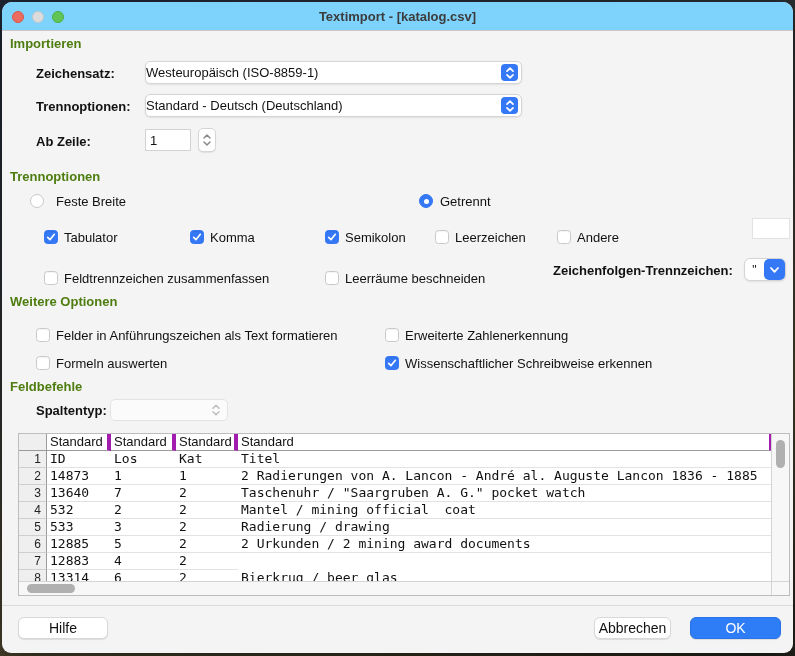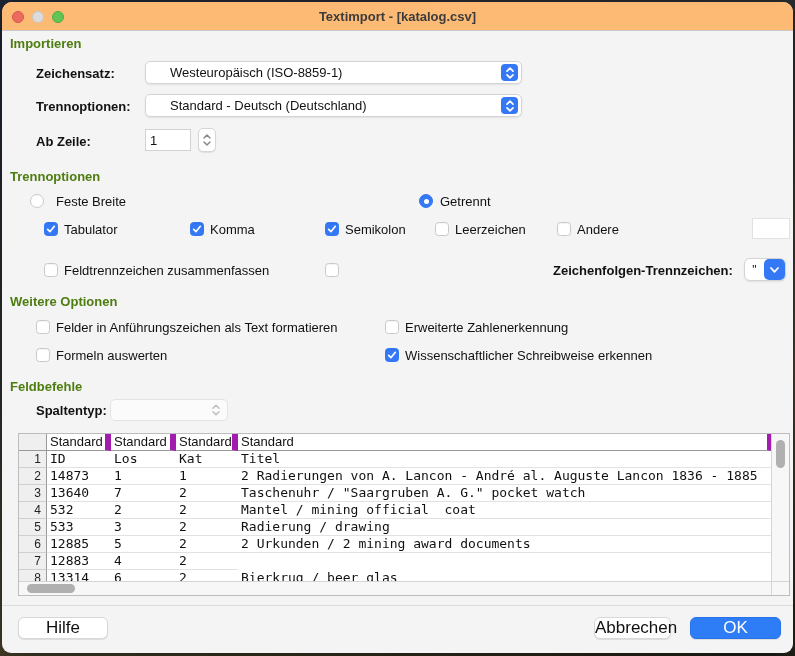--- a/index.html
+++ b/index.html
@@ -9,46 +9,46 @@
     background:linear-gradient(160deg,#1e2534 0%,#2e3030 40%,#4a432c 70%,#23221a 100%);
     position:relative;
   }
   .win {
     position:absolute; left:2px; top:2px; width:791px; height:651px;
     background:#f5f4f4; border-radius:10px 10px 9px 9px; overflow:hidden;
     box-shadow:0 8px 30px rgba(0,0,0,.5);
   }
   
   .titlebar { position:absolute; left:0; top:0; width:100%; height:29px;
-    background:#fdba74; border-bottom:1px solid #c9c7c7; }
+    background:#7dd3fc; border-bottom:1px solid #c9c7c7; }
   .title { text-align:center; line-height:29px; font-size:13px; font-weight:bold; color:#3c3c3c; }
   .light { position:absolute; top:9px; width:12px; height:12px; border-radius:50%; }
   .light.red   { left:10px; background:#ed6a5e; border:1px solid #d5574b; }
   .light.gray  { left:30px; background:#dcdcdc; border:1px solid #c6c6c6; }
   .light.green { left:50px; background:#61c555; border:1px solid #4eae44; }
   
   .hdr { position:absolute; font-size:13px; font-weight:bold; color:#4d7c0f; }
   .lbl { position:absolute; font-size:13px; color:#111; white-space:nowrap;font-weight:bold; }
   
   .popup { position:absolute; background:#fff; border:1px solid #d4d4d4; border-radius:5px;
     box-shadow:0 1px 2px rgba(0,0,0,.08); display:flex; align-items:center; }
-  .popup .val { flex:1; font-size:13px; color:#111; padding-left:24px; white-space:nowrap; overflow:hidden; }
+  .popup .val { flex:1; font-size:13px; color:#111; padding-left:0; white-space:nowrap; overflow:hidden; }
   .stepbtn { width:17px; height:17px; margin-right:3px; border-radius:4px; background:#3478f6;
     display:flex; align-items:center; justify-content:center; flex:none; }
   .popup.disabled { background:#fbfbfb; border-color:#e3e3e3; box-shadow:none; }
   .popup.disabled .stepbtn { background:transparent; }
   
   .spin { position:absolute; width:18px; height:24px; background:#fff; border:1px solid #d6d6d6;
     border-radius:5px; box-shadow:0 1px 1px rgba(0,0,0,.08);
     display:flex; align-items:center; justify-content:center; }
   
   .tinput { position:absolute; background:#fff; border:1px solid #d2d2d2; font-size:13px;
     padding:0 4px; color:#111; font-family:"Liberation Sans",sans-serif; }
   
-  .cb { position:absolute; display:flex; align-items:center; gap:6px; height:16px; }
+  .cb { position:absolute; display:flex; align-items:center; gap:6px; height:16px;margin-top:8px; }
   .cb .box { width:14px; height:14px; border-radius:3.5px; background:#fff;
     border:1px solid #c9c9c9; box-shadow:inset 0 1px 1px rgba(0,0,0,.05);
     display:flex; align-items:center; justify-content:center; flex:none; }
   .cb.on .box { background:#3478f6; border-color:#3478f6; }
   .cb .box svg { visibility:hidden; }
   .cb.on .box svg { visibility:visible; }
   .cb .txt { font-size:13px; color:#111; white-space:nowrap; }
   
   .rd { position:absolute; display:flex; align-items:center; gap:7px; height:16px; }
   .rd .circ { width:14px; height:14px; border-radius:50%; background:#fff; border:1px solid #c9c9c9; flex:none; }
@@ -68,35 +68,35 @@
     border:1px solid #bdbdbd; background:#fff; }
   .tablearea { position:absolute; left:0; top:0; right:18px; bottom:14px; overflow:hidden; }
   .trow { display:flex; height:17px; }
   .tc { font-size:13px; line-height:16px; white-space:pre; overflow:hidden; flex:none;
     border-bottom:1px solid #e2e2e2; padding-left:3px;
     font-family:"DejaVu Sans Mono","Liberation Mono",monospace; color:#111; }
   .c-num { width:28px; background:#efefef; border-right:1px solid #9a9a9a; border-bottom:1px solid #cfcfcf;
     font-family:"Liberation Sans",sans-serif; font-size:12px; text-align:right; padding:0 5px 0 0; color:#222; }
   .c-a { width:64px; } .c-b { width:65px; } .c-c { width:62px; } .c-d { width:535px; border-right:none; }
   .hrow .tc { font-family:"Liberation Sans",sans-serif; font-size:13px; border-bottom:1px solid #9a9a9a;
-    border-right:6px solid #a21caf; background:#fff; }
+    border-right:4px solid #a21caf; background:#fff; }
   .hrow .c-num { background:#efefef; border-right:1px solid #9a9a9a; }
   .vscroll { position:absolute; top:0; right:0; width:18px; bottom:14px; background:#f7f7f7;
     border-left:1px solid #d4d4d4; }
   .vthumb { position:absolute; left:4px; top:6px; width:9px; height:28px; border-radius:5px; background:#b0b0b0; }
   .hscroll { position:absolute; left:0; bottom:0; right:18px; height:14px; background:#f7f7f7;
     border-top:1px solid #d4d4d4; }
   .hthumb { position:absolute; left:8px; top:2px; width:48px; height:9px; border-radius:5px; background:#b0b0b0; }
   .corner { position:absolute; right:0; bottom:0; width:18px; height:14px; background:#f7f7f7;
     border-left:1px solid #d4d4d4; border-top:1px solid #d4d4d4; }
   
   .footline { position:absolute; left:0; top:603px; width:100%; height:1px; background:#dcdcdc; }
   .btn { position:absolute; top:615px; height:22px; border-radius:6px; background:#fff;
     border:1px solid #d8d8d8; box-shadow:0 1px 1px rgba(0,0,0,.1);
-    font-size:17px; color:#111; text-align:center; line-height:20px; }
+    font-size:14px; color:#111; text-align:center; line-height:20px; }
   .btn.primary { background:#2e7cf6; border-color:#2a72e8; color:#fff; }
 </style>
 </head>
 <body>
 
 <div class="win">
 
   <div class="titlebar">
     <span class="light red"></span>
     <span class="light gray"></span>
@@ -197,20 +197,21 @@
         </svg>
       </span>
     <span class="txt">Feldtrennzeichen zusammenfassen</span>
   </div>
   <div class="cb" style="left:323px; top:260px;">
     <span class="box">
         <svg width="10" height="10" viewBox="0 0 12 12">
           <path d="M2 6.5 L4.7 9.2 L10 2.8" stroke="#fff" stroke-width="2" fill="none" stroke-linecap="round" stroke-linejoin="round"></path>
         </svg>
       </span>
+    <span class="txt">Leerräume beschneiden</span>
   </div>
   <div class="lbl" style="left:551px; top:261px;">Zeichenfolgen-Trennzeichen:</div>
   <div class="combo">
     <span class="val">"</span>
     <span class="dbtn">
       <svg width="11" height="8" viewBox="0 0 11 8">
           <path d="M2 2 L5.5 5.8 L9 2" stroke="#fff" stroke-width="1.8" fill="none" stroke-linecap="round" stroke-linejoin="round"></path>
         </svg>
     </span>
   </div>

